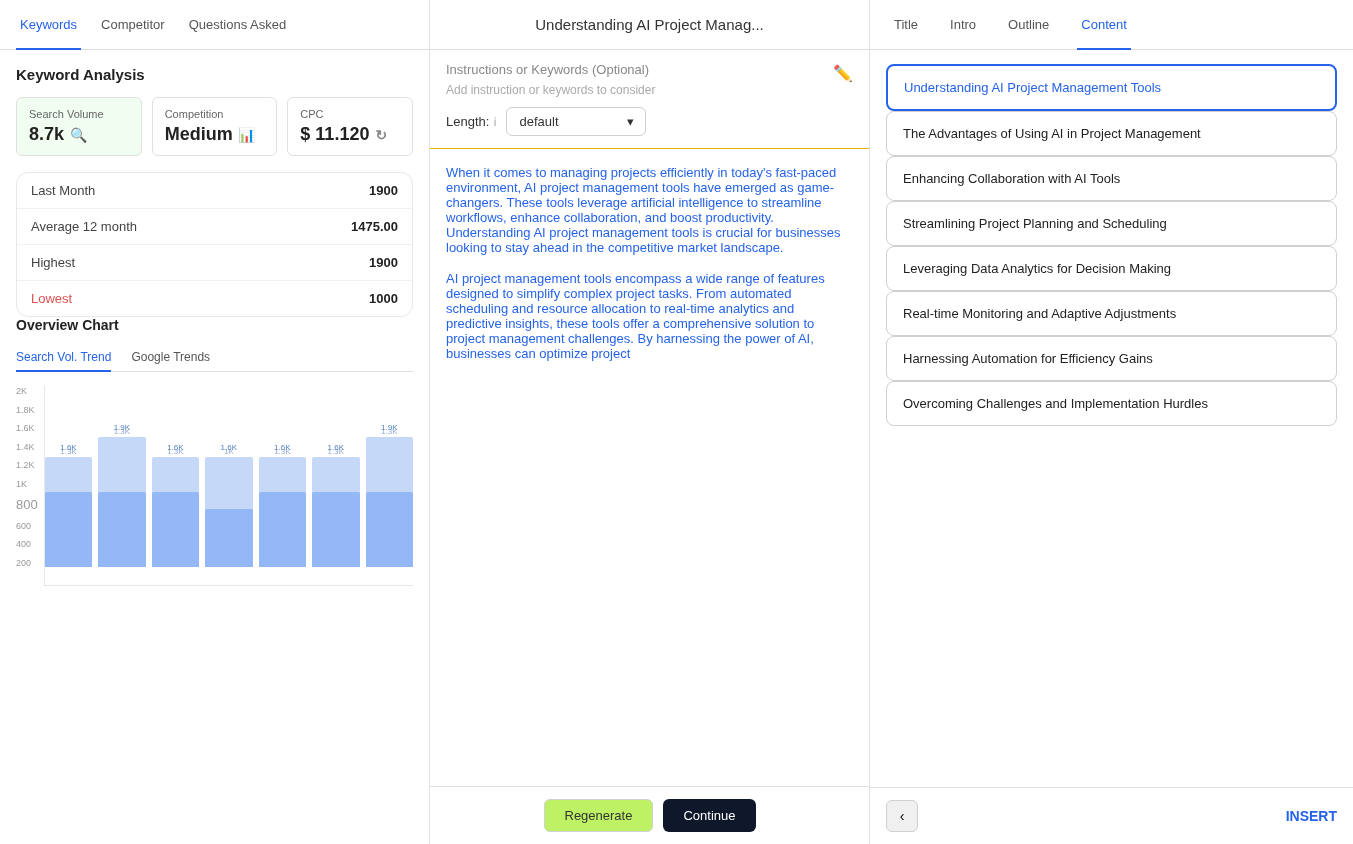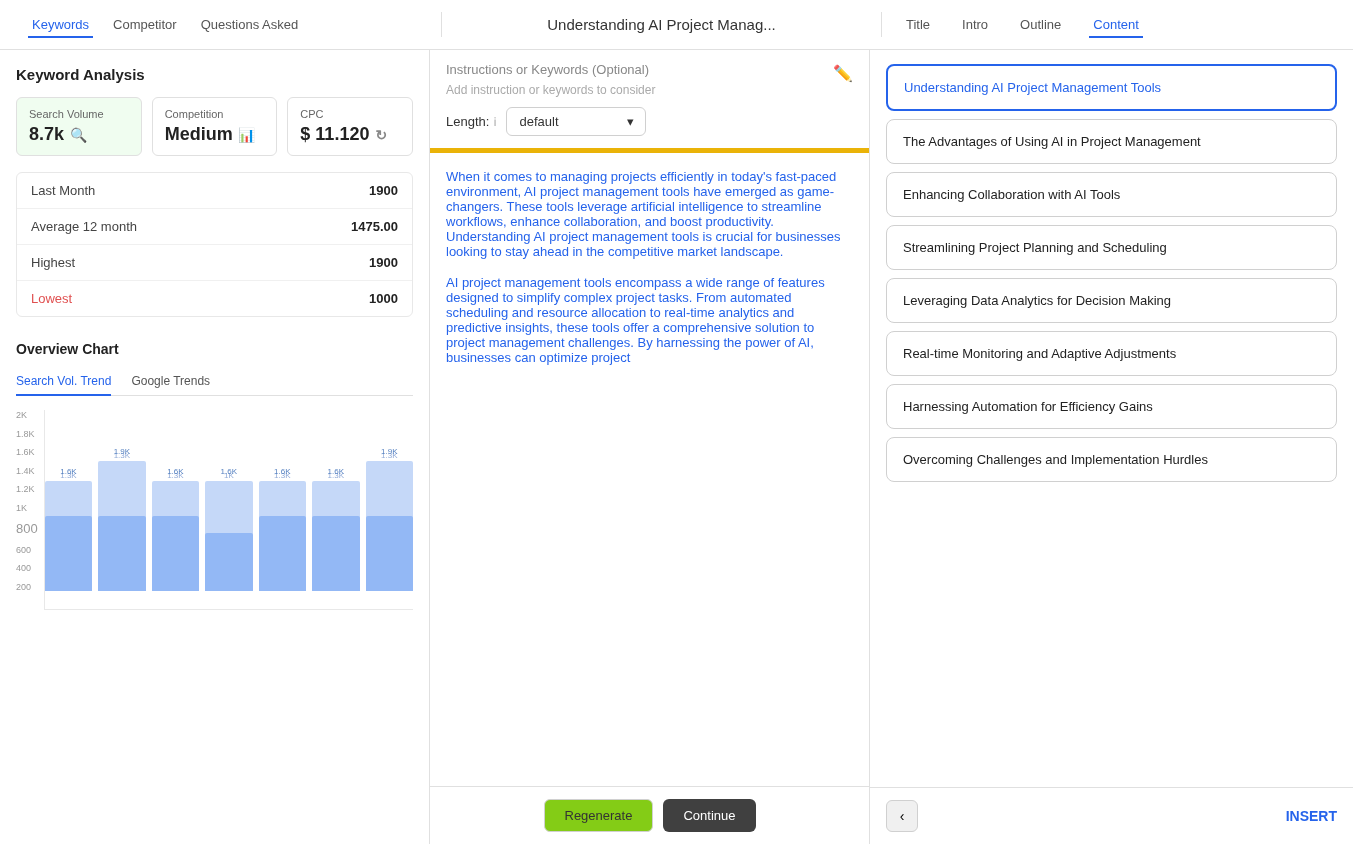--- a/index.html
+++ b/index.html
@@ -1,67 +1,67 @@
 <!DOCTYPE html>
 <html><head>
   <meta charset="utf-8">
   <style>
     * { box-sizing: border-box; margin: 0; padding: 0; }
     body { font-family: -apple-system, BlinkMacSystemFont, 'Segoe UI', sans-serif; font-size: 13px; background: #fff; display: flex; flex-direction: column; height: 844px; overflow: hidden; }
 
     
-    .top-tabs { display: flex; align-items: center; border-bottom: 1px solid #e0e0e0; padding: 12px; background: #fff; height: 50px; }
+    .top-tabs { display: flex; align-items: center; border-bottom: 1px solid #e0e0e0; padding: 0; background: #fff; height: 50px; }
     .left-tabs { display: flex; align-items: center; width: 430px; padding: 0 16px; border-right: 1px solid #e0e0e0; height: 100%; }
     .center-title { width: 440px; display: flex; align-items: center; justify-content: center; border-right: 1px solid #e0e0e0; height: 100%; font-size: 15px; font-weight: 500; color: #333; }
     .right-tabs { display: flex; align-items: center; padding: 0 20px; gap: 24px; height: 100%; }
     .tab { padding: 0 4px; height: 100%; display: flex; align-items: center; font-size: 13px; color: #555; cursor: pointer; border-bottom: 2px solid transparent; position: relative; top: 1px; }
     .tab.active { color: #2563eb; border-bottom: 2px solid #2563eb; font-weight: 500; }
 
     
     .main { display: flex; flex: 1; overflow: hidden; }
 
     
     .left-panel { width: 430px; border-right: 1px solid #e0e0e0; display: flex; flex-direction: column; overflow-y: auto; padding: 16px; }
     .panel-title { font-size: 15px; font-weight: 600; color: #222; margin-bottom: 14px; }
     .metrics-row { display: flex; gap: 10px; margin-bottom: 16px; }
     .metric-box { border: 1px solid #e0e0e0; border-radius: 6px; padding: 10px 12px; flex: 1; }
     .metric-box.green-bg { background: #f0fdf0; }
     .metric-box.white-bg { background: #fff; }
     .metric-label { font-size: 11px; color: #666; margin-bottom: 4px; display: flex; align-items: center; gap: 4px; }
     .metric-value { font-size: 18px; font-weight: 700; color: #222; display: flex; align-items: center; gap: 6px; }
     .metric-icon { font-size: 14px; color: #888; }
-    .stats-table { border: 1px solid #e8e8e8; border-radius: 6px; margin-bottom: 24px; overflow: hidden; }
+    .stats-table { border: 1px solid #e8e8e8; border-radius: 12px; margin-bottom: 0; overflow: hidden; }
     .stats-row { display: flex; justify-content: space-between; padding: 10px 14px; border-bottom: 1px solid #f0f0f0; }
     .stats-row:last-child { border-bottom: none; }
     .stats-label { color: #444; font-size: 13px; }
     .stats-value { font-weight: 600; color: #222; font-size: 13px; }
     .stats-label.red { color: #e05050; }
     .chart-section-title { font-size: 14px; font-weight: 600; color: #222; margin-bottom: 10px; }
     .chart-tabs { display: flex; gap: 20px; margin-bottom: 14px; border-bottom: 1px solid #e0e0e0; }
     .chart-tab { padding: 6px 0; font-size: 12px; color: #555; cursor: pointer; border-bottom: 2px solid transparent; position: relative; top: 1px; }
     .chart-tab.active { color: #2563eb; border-bottom: 2px solid #2563eb; font-weight: 500; }
     .chart-area { height: 220px; position: relative; padding-bottom: 20px; }
 
     
     .center-panel { width: 440px; border-right: 1px solid #e0e0e0; display: flex; flex-direction: column; }
-    .center-toolbar { padding: 12px 16px; border-bottom: 5px solid #eab308; }
+    .center-toolbar { padding: 12px 16px; border-bottom: 1px solid #eab308; }
     .instructions-label { font-size: 13px; color: #333; margin-bottom: 6px; }
     .instructions-label span { color: #888; }
     .length-row { display: flex; align-items: center; gap: 10px; margin-top: 10px; }
     .length-label { font-size: 13px; color: #333; display: flex; align-items: center; gap: 4px; text-align: right; }
     .length-select { border: 1px solid #d0d0d0; border-radius: 6px; padding: 6px 12px; font-size: 13px; color: #333; background: #fff; cursor: pointer; display: flex; align-items: center; gap: 6px; min-width: 140px; justify-content: space-between; }
     .center-content { flex: 1; overflow-y: auto; padding: 16px; }
     .content-paragraph { margin-bottom: 16px; }
     .center-footer { padding: 12px 16px; border-top: 1px solid #e0e0e0; display: flex; gap: 10px; justify-content: center; }
-    .btn-regenerate { border: 1px solid #d0d0d0; background: #84cc16; color: #333; padding: 8px 20px; border-radius: 6px; font-size: 13px; cursor: pointer; }
-    .btn-continue { background: #404040; color: #fff; padding: 8px 20px; border-radius: 6px; font-size: 13px; cursor: pointer; border: none; }
+    .btn-regenerate { border: 1px solid #d0d0d0; background: #bef264; color: #333; padding: 8px 20px; border-radius: 6px; font-size: 13px; cursor: pointer; }
+    .btn-continue { background: #0f172a; color: #fff; padding: 8px 20px; border-radius: 6px; font-size: 13px; cursor: pointer; border: none; }
 
     
     .right-panel { flex: 1; display: flex; flex-direction: column; min-width: 440px; }
-    .right-content { flex: 1; overflow-y: auto; padding: 14px 16px; display: flex; flex-direction: column; gap: 8px; }
+    .right-content { flex: 1; overflow-y: auto; padding: 14px 16px; display: flex; flex-direction: column; }
     .outline-item { border: 1px solid #d0d0d0; border-radius: 8px; padding: 14px 16px; font-size: 13px; color: #222; cursor: pointer; background: #fff; }
     .outline-item.active { border: 2px solid #2563eb; color: #2563eb; background: #fff; font-weight: 500; }
     .right-footer { padding: 12px 16px; border-top: 1px solid #e0e0e0; display: flex; align-items: center; justify-content: space-between; }
     .nav-btn { background: #f0f0f0; border: 1px solid #d0d0d0; border-radius: 6px; width: 32px; height: 32px; display: flex; align-items: center; justify-content: center; cursor: pointer; font-size: 14px; }
     .insert-btn { color: #2563eb; font-size: 14px; font-weight: 600; cursor: pointer; text-decoration: none; }
 
     
     ::-webkit-scrollbar { width: 6px; }
     ::-webkit-scrollbar-thumb { background: #d0d0d0; border-radius: 3px; }
     ::-webkit-scrollbar-track { background: transparent; }

